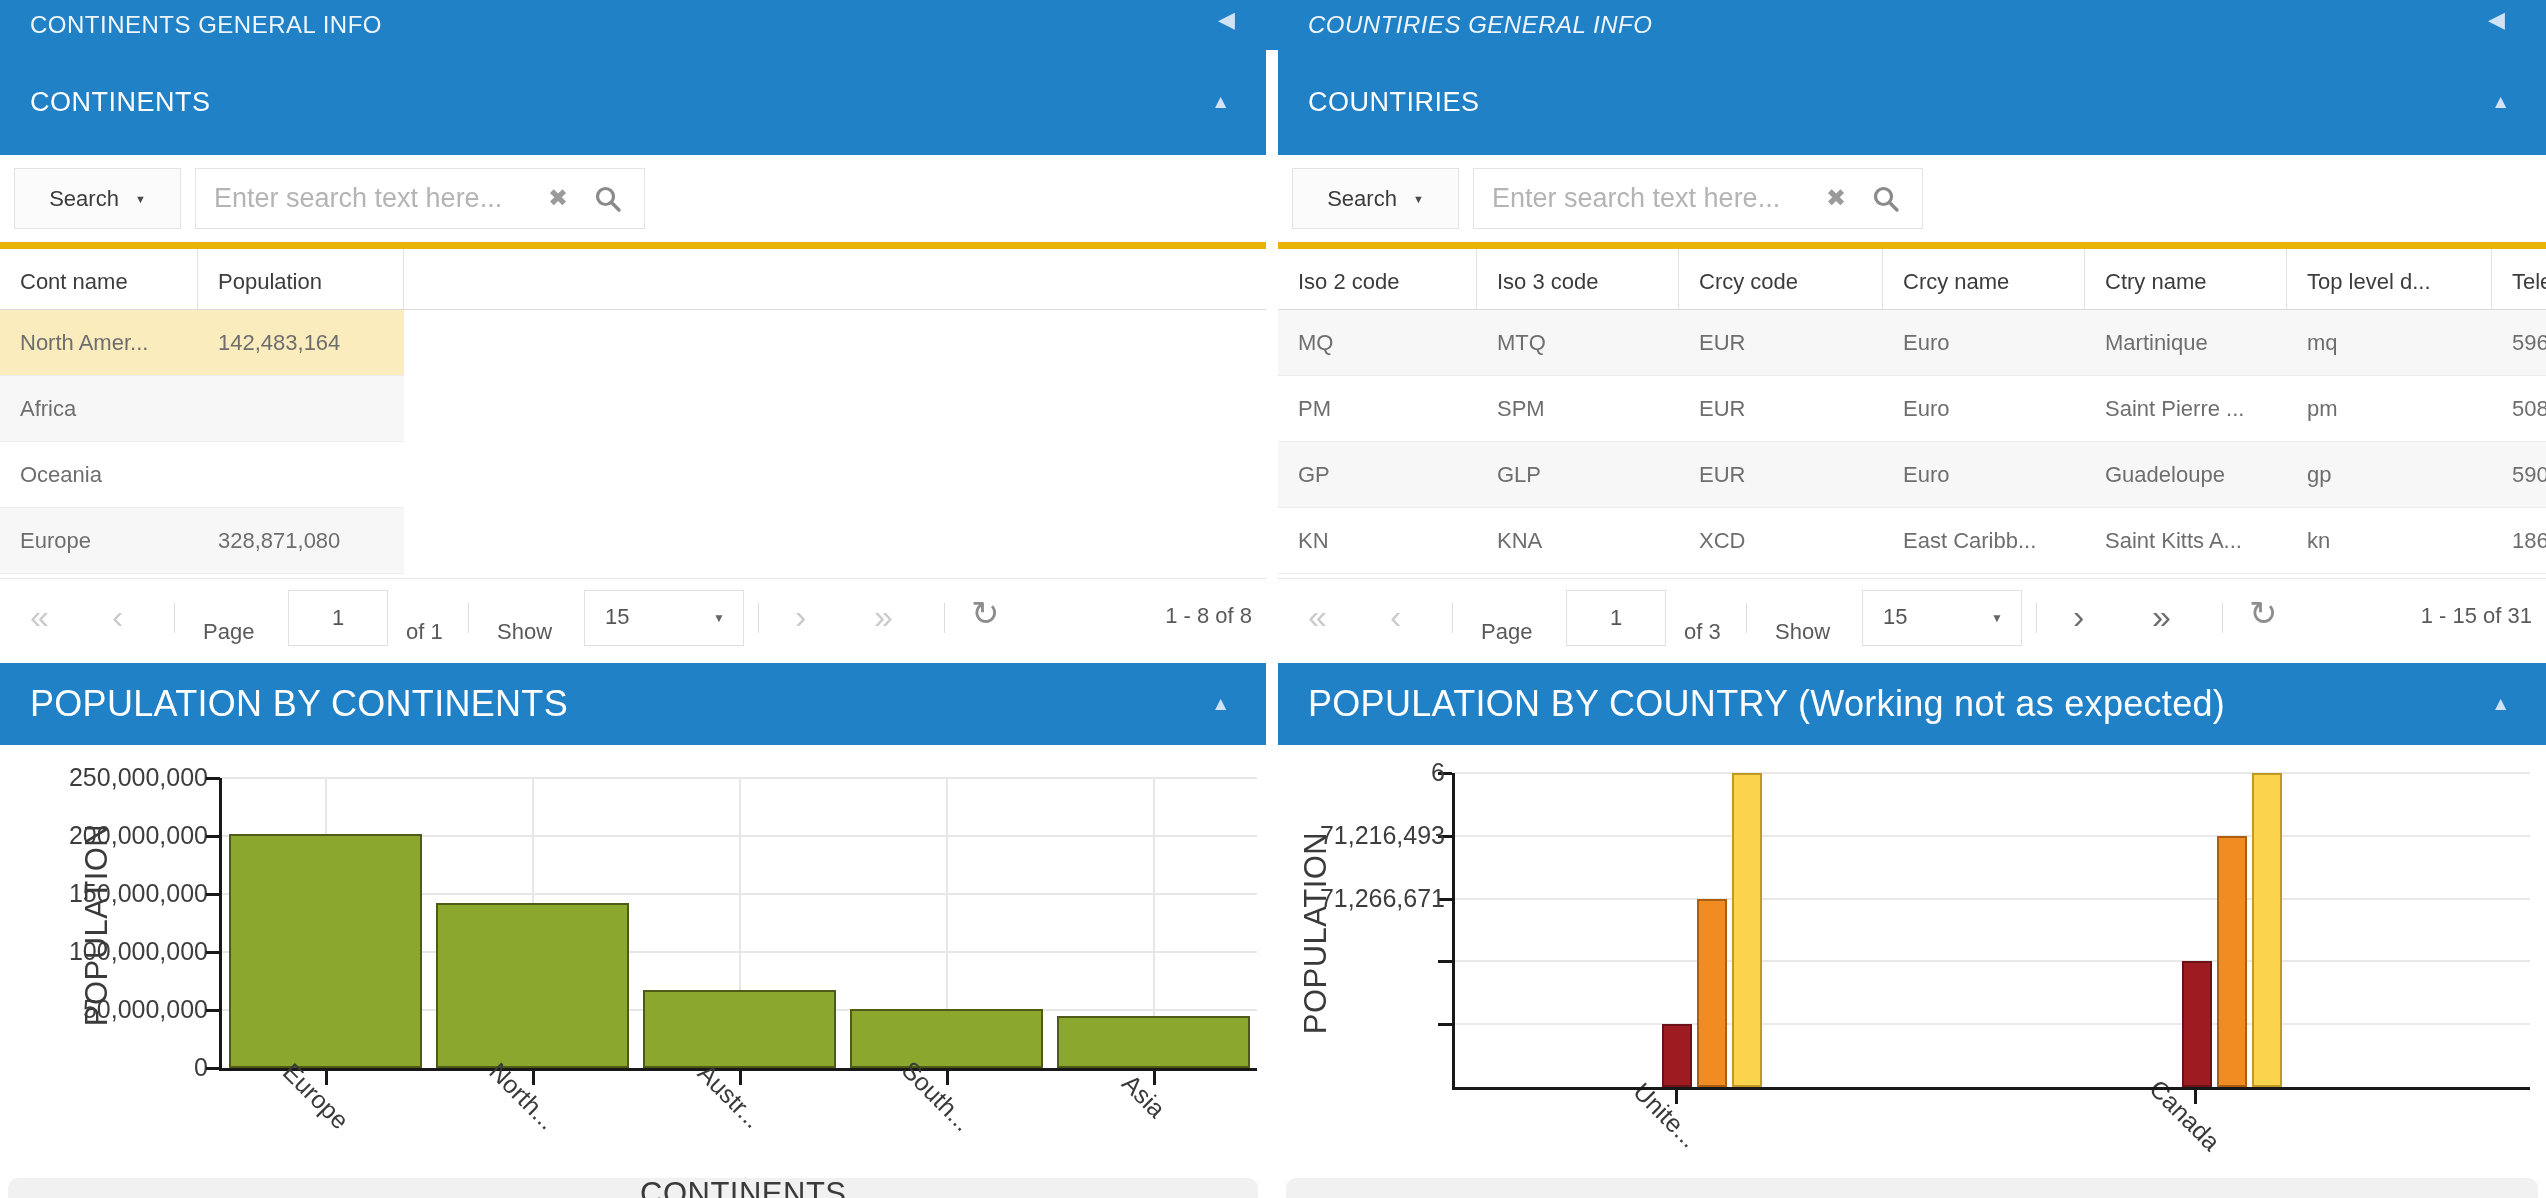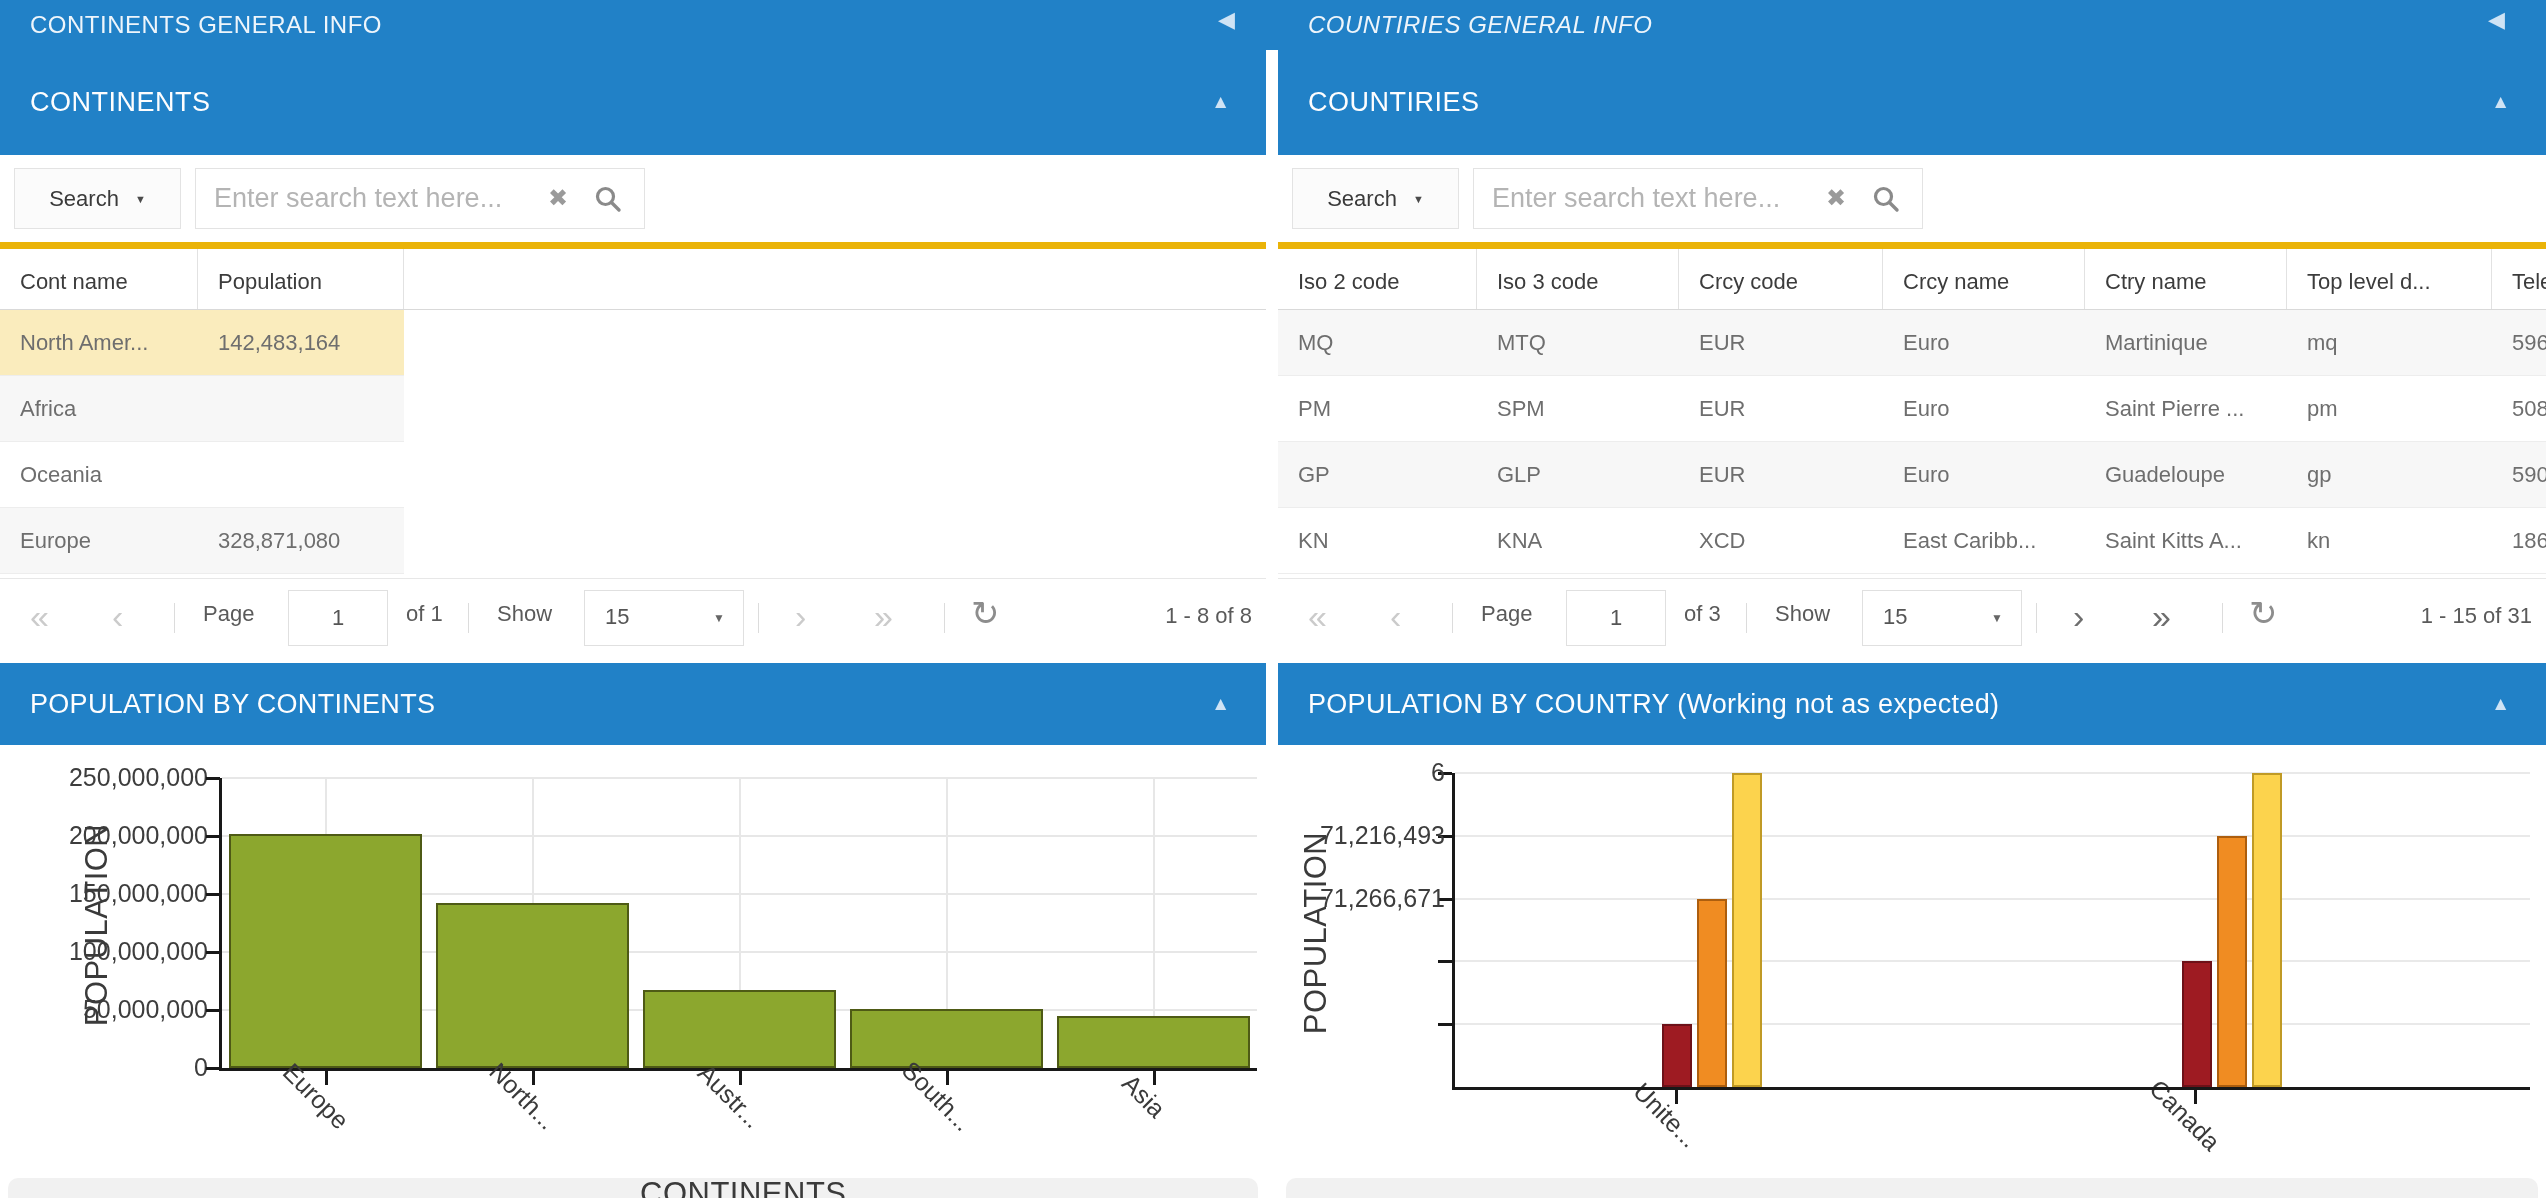--- a/index.html
+++ b/index.html
@@ -48,33 +48,33 @@
   .gcell{ height:100%; line-height:65px; padding-left:20px; font-size:22px; color:var(--celltxt);
     white-space:nowrap; overflow:hidden; flex:none; }
 
   .pager{ position:absolute; left:0; right:0; top:528px; height:78px; border-top:1px solid #e7e7e7; background:#fff; }
   .pager > *{ position:absolute; }
   .pg-arrow{ font-size:34px; color:#cbcbcb; top:17px; cursor:pointer; line-height:40px; }
   .pg-arrow.on{ color:#6e6e6e; }
   .pg-first{ left:30px; } .pg-prev{ left:112px; } .pg-next{ left:795px; } .pg-last{ left:874px; }
   .pg-sep{ top:24px; width:1px; height:30px; background:#dcdcdc; }
   .s1{ left:174px; } .s2{ left:468px; } .s3{ left:758px; } .s4{ left:944px; }
-  .pg-text{ top:22px; font-size:22px; color:var(--pgtxt); white-space:nowrap; }
+  .pg-text{ top:40px; font-size:22px; color:var(--pgtxt); white-space:nowrap; }
   .pg-page{ left:203px; } .pg-of{ left:406px; } .pg-show{ left:497px; }
   .pg-input{ left:288px; top:11px; width:100px; height:56px; border:1px solid #e0e0e0; text-align:center;
     font-size:22px; color:#555; outline:none; font-family:"Liberation Sans", sans-serif; }
   .pg-select{ left:584px; top:11px; width:160px; height:56px; border:1px solid #e0e0e0; cursor:pointer; }
   .pg-select .val{ position:absolute; left:20px; top:13px; font-size:22px; color:#555; }
   .pg-select .caret{ position:absolute; right:18px; top:20px; font-size:12px; color:#666; }
   .pg-refresh{ left:971px; top:14px; font-size:34px; color:#8d8d8d; cursor:pointer; }
   .pg-range{ right:14px; top:24px; font-size:22px; color:var(--pgtxt); white-space:nowrap; }
 
   .chart-header{ position:absolute; left:0; right:0; top:613px; height:82px; background:var(--blue); }
   .chart-title{ position:absolute; left:30px; top:0; height:102px; line-height:82px; color:#fdfdfe;
-    font-size:27px; letter-spacing:.3px; white-space:nowrap; }
+    font-size:36px; letter-spacing:.3px; white-space:nowrap; }
   .chart{ position:absolute; left:0; right:0; top:695px; height:453px; background:#fff; overflow:hidden; }
   .gridline{ position:absolute; background:#e7e7e7; }
   .axisline{ position:absolute; background:#181818; }
   .tickdash{ position:absolute; background:#181818; }
   .ytick{ position:absolute; text-align:right; font-size:25px; color:#3d3d3d; white-space:nowrap; }
   .bar{ position:absolute; }
   .xlab{ position:absolute; transform:rotate(45deg) translateX(-50%); transform-origin:0 0;
     font-size:25px; color:#3a3a3a; white-space:nowrap; }
   .ytitle{ position:absolute; width:320px; text-align:center; transform:rotate(-90deg);
     font-size:31px; color:#3a3a3a; letter-spacing:.5px; }

